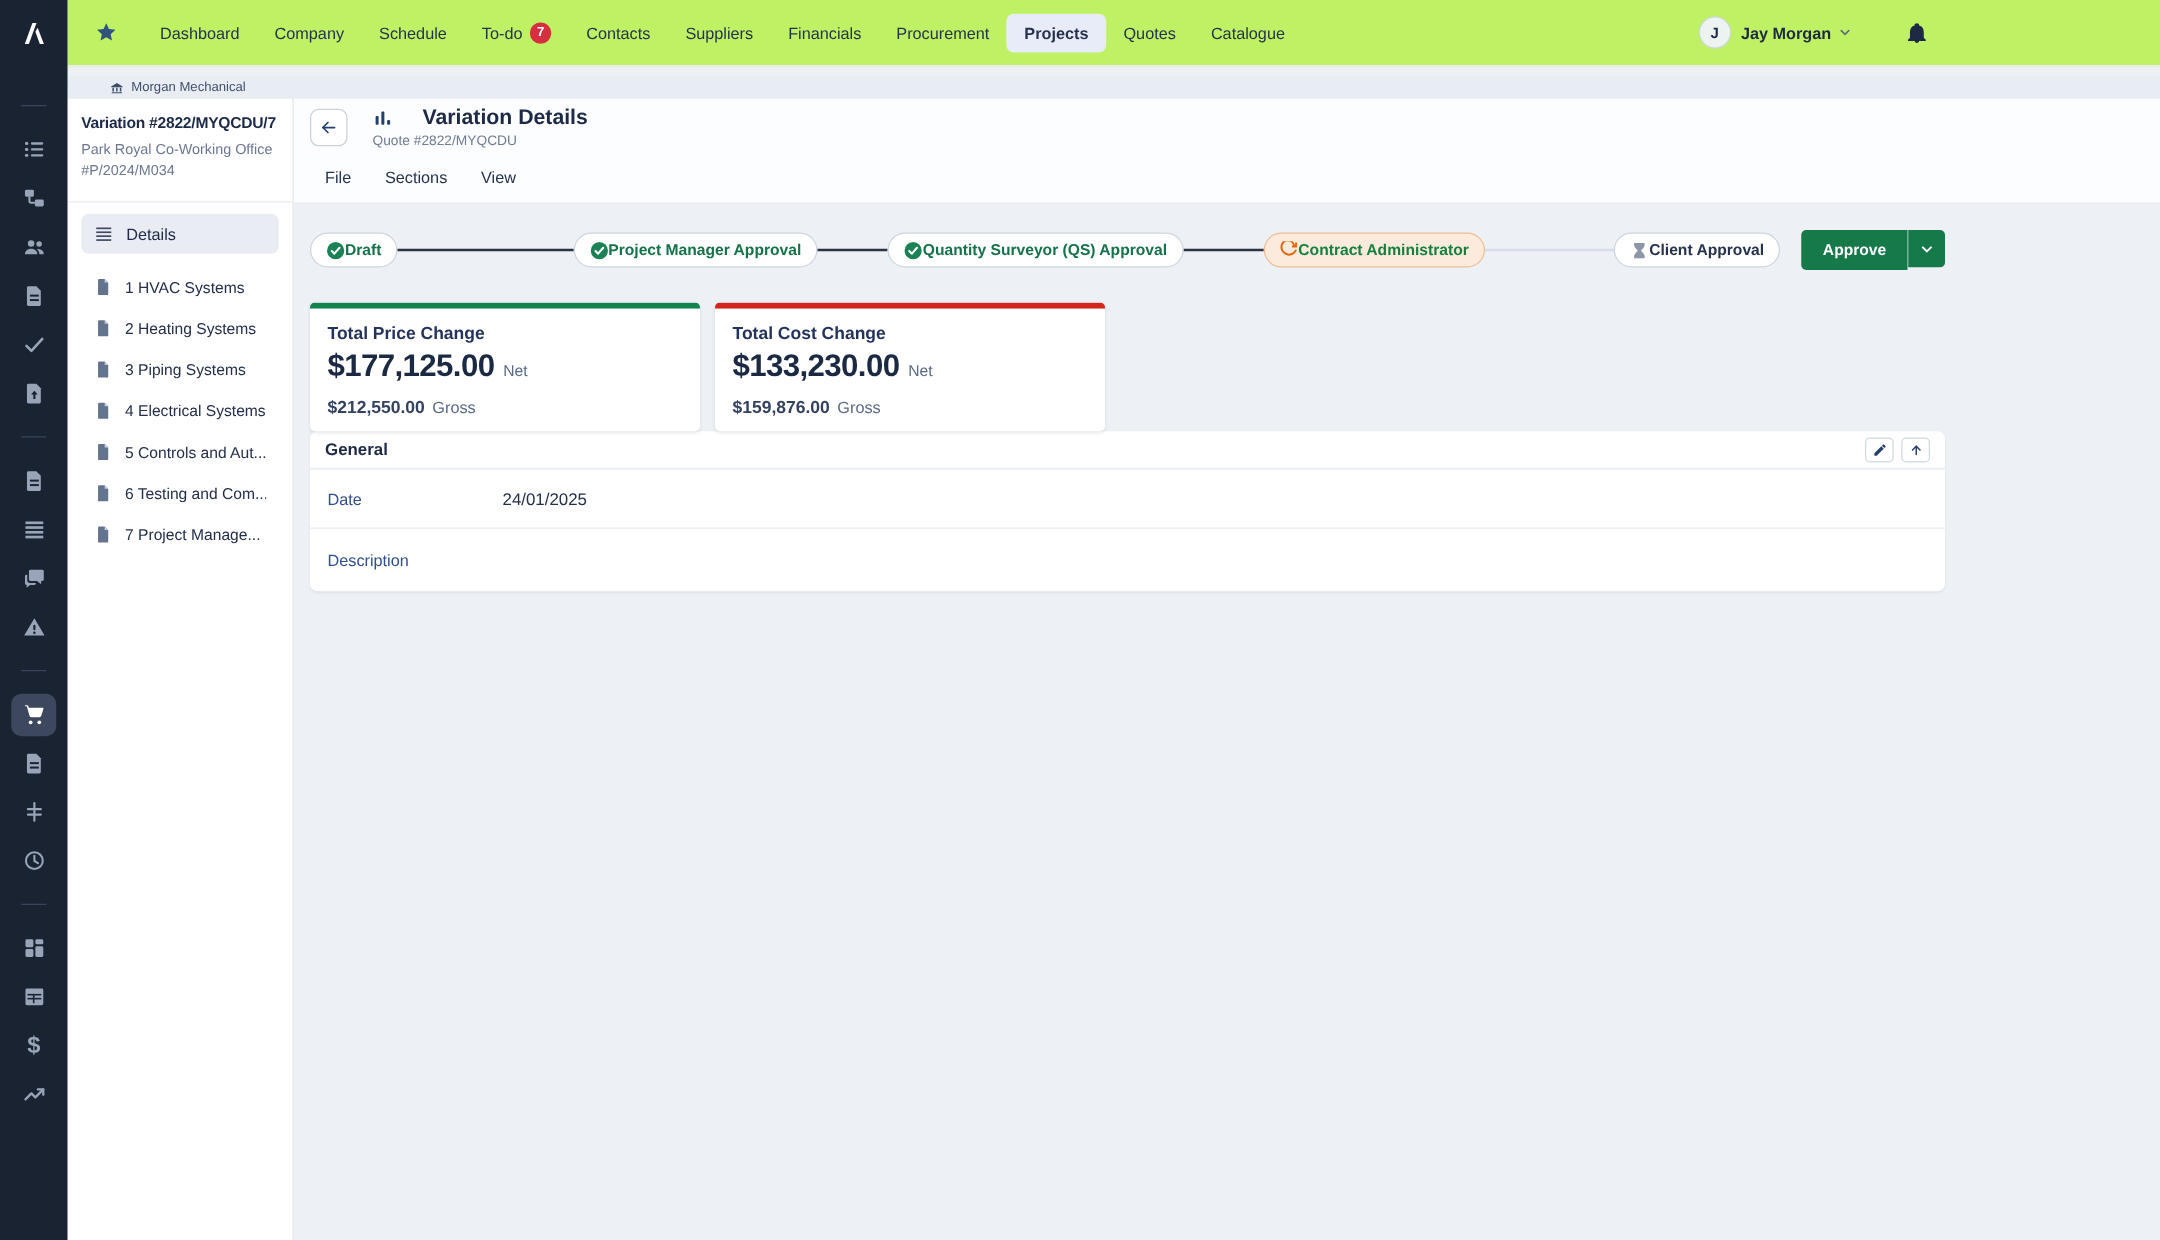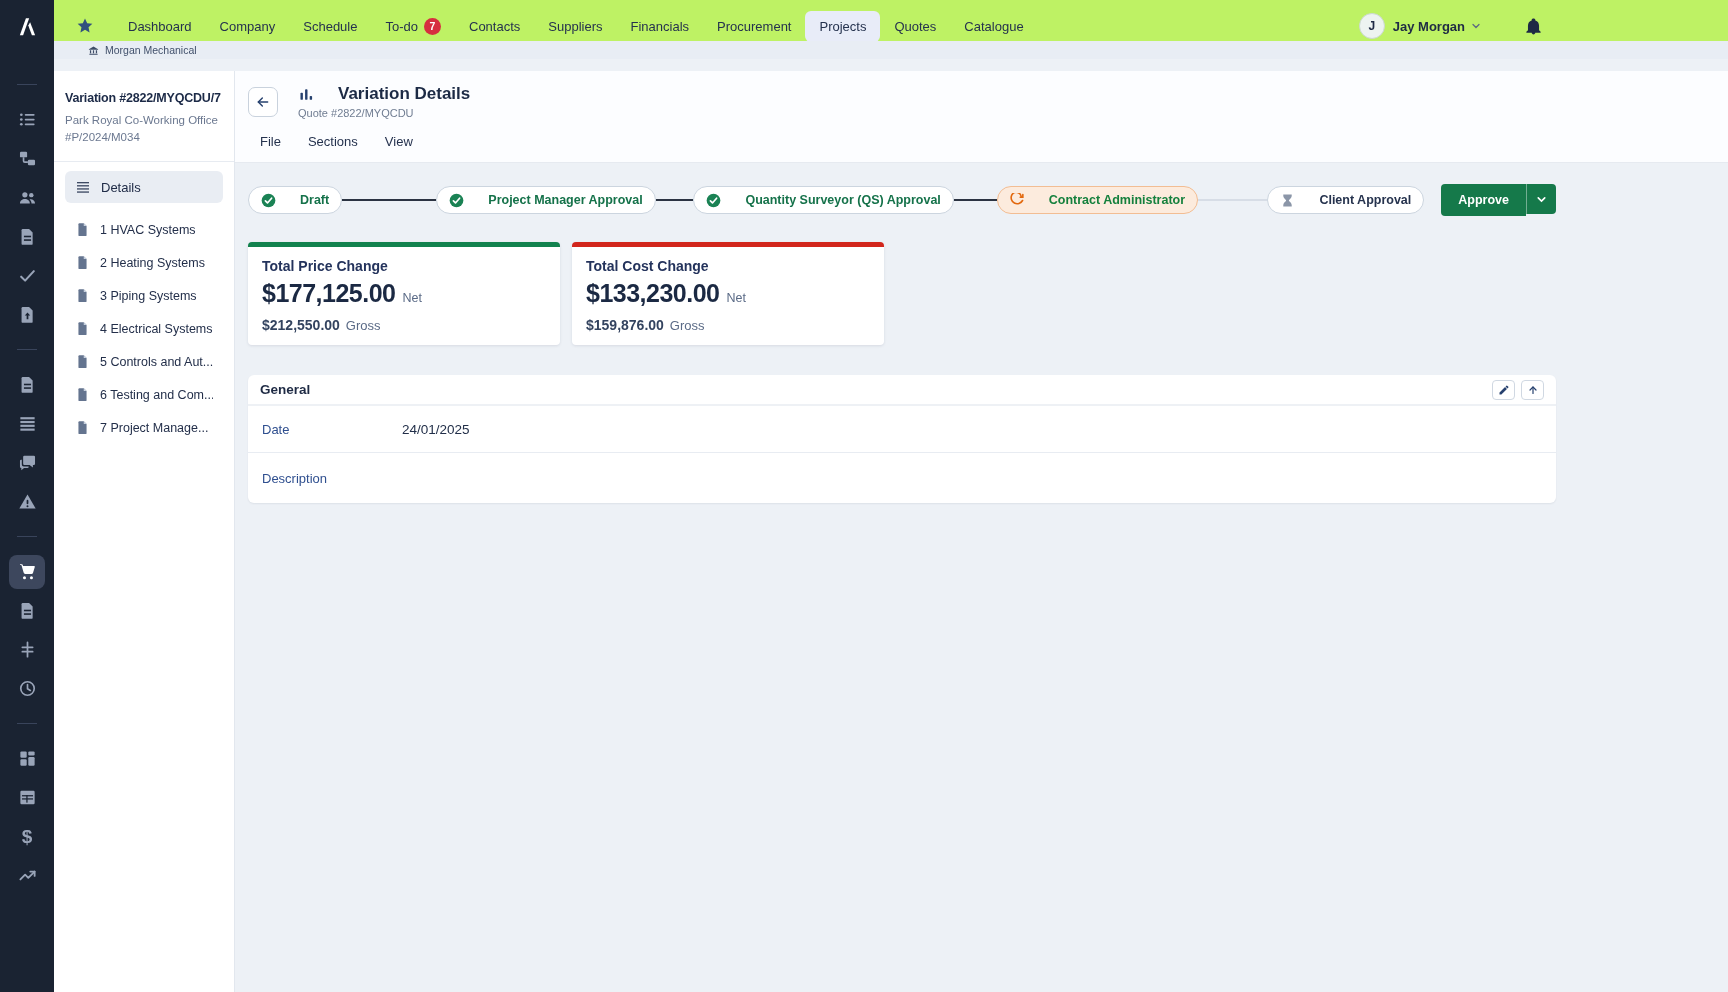--- a/index.html
+++ b/index.html
@@ -21,32 +21,32 @@
   .rail-item.active { background:#3d475d; color:#fff; }
   .rail-div { width:20px; height:1px; background:#39445b; margin:15px 0; }
   .rail .cut { fill:#1a2332; }
   .dollar-glyph { font-size:19px; font-weight:bold; line-height:1; }
 
   
   .topnav { position:absolute; left:54px; top:0; right:0; height:53px; background:#bef264; border-bottom:1px solid #e9edf2; display:flex; align-items:center; padding-left:22px; z-index:5; }
   .star-btn { color:#31517e; margin-right:20px; cursor:pointer; }
   .star-btn svg { width:18px; height:18px; }
   .nav-item { font-size:13px; color:#25324e; padding:8px 14px; border-radius:6px; cursor:pointer; display:flex; align-items:center; gap:6px; white-space:nowrap; }
-  .nav-item.active { background:#e8ecf8; font-weight:normal; }
+  .nav-item.active { background:#e8ecf8; font-weight:bold; }
   .nav-badge { background:#d62f3f; color:#fff; font-size:10.5px; font-weight:bold; width:17px; height:17px; border-radius:50%; display:flex; align-items:center; justify-content:center; }
   .nav-right { margin-left:auto; display:flex; align-items:center; }
   .avatar { width:26px; height:26px; border-radius:50%; background:#edf3f1; border:1px solid #ccd8d3; color:#1e2a44; font-size:12px; font-weight:bold; display:flex; align-items:center; justify-content:center; }
   .user-name { font-size:13px; font-weight:bold; color:#1e2a44; margin-left:8px; }
   .user-chevron { color:#5c6a82; margin-left:5px; }
   .user-chevron svg { width:12px; height:12px; }
   .bell { color:#1e2a44; margin-left:42px; margin-right:185px; cursor:pointer; }
   .bell svg { width:19px; height:19px; }
 
   
-  .crumb { position:absolute; left:54px; top:41px; right:0; height:18px; background:#e8edf4; display:flex; align-items:center; padding-left:34px; gap:6px; z-index:5; }
+  .crumb { position:absolute; left:54px; top:61px; right:0; height:18px; background:#e8edf4; display:flex; align-items:center; padding-left:34px; gap:6px; z-index:5; }
   .crumb svg { width:11px; height:11px; color:#3e4d68; }
   .crumb-text { font-size:10.5px; color:#41506b; }
 
   
   .panel { position:absolute; left:54px; top:71px; width:181px; bottom:0; background:#fff; border-right:1px solid #e2e7ee; padding:20px 11px 0; z-index:4; }
   .panel-title { font-size:12.5px; font-weight:bold; color:#1c2a47; letter-spacing:-0.2px; white-space:nowrap; }
   .panel-sub { font-size:11.5px; color:#6b7890; margin-top:7px; line-height:1.45; }
   .panel-divider { height:1px; background:#e7ebf1; margin:16px -11px 0; }
   .details-item { margin-top:9px; background:#e9edf3; border-radius:6px; height:32px; display:flex; align-items:center; gap:10px; padding:0 10px; cursor:pointer; }
   .details-item svg { width:16px; height:16px; color:#3e4a63; }
@@ -68,21 +68,21 @@
   .page-title { font-size:17px; font-weight:bold; color:#1c2a45; }
   .page-subtitle { font-size:11px; color:#707d92; margin-top:3px; }
   .menu-row { display:flex; gap:27px; padding:15px 0 13px 12px; }
   .menu-item { font-size:13px; color:#25324e; cursor:pointer; }
 
   .content { padding:11px 0 0 13px; }
   .content-inner { width:1308px; }
 
   
   .workflow { display:flex; align-items:center; margin-top:11px; height:30px; }
-  .pill { height:28px; border:1px solid #ccd5df; border-radius:14px; background:#fff; display:inline-flex; align-items:center; gap:24px; padding:0 12px; font-size:12.5px; font-weight:bold; white-space:nowrap; cursor:pointer; flex-shrink:0;justify-content:space-between; }
+  .pill { height:28px; border:1px solid #ccd5df; border-radius:14px; background:#fff; display:inline-flex; align-items:center; gap:0; padding:0 12px; font-size:12.5px; font-weight:bold; white-space:nowrap; cursor:pointer; flex-shrink:0;justify-content:space-between; }
   .pill svg { width:15px; height:15px; flex-shrink:0; }
   .pill.done { color:#15724a; }
   .pill.current { background:#fcebdd; border-color:#f2bd93; color:#15803d; }
   .pill.pending { color:#26334e; font-weight:bold; }
   .connector { height:2px; background:#2b3342; }
   .connector.light { background:#d7dde6; }
   .c1 { flex:2.5; } .c2 { flex:1; } .c3 { flex:1.14; } .c4 { flex:1.84; }
   .approve-group { display:flex; margin-left:17px; flex-shrink:0; }
   .approve-main { background:#15794a; color:#fff; font-size:12.5px; font-weight:bold; height:30px; display:flex; align-items:center; padding:16px 17px; border-radius:4px 0 0 4px; cursor:pointer; }
   .approve-caret { background:#15794a; width:30px; height:30px; border-left:1px solid rgba(255,255,255,.4); border-radius:0 4px 4px 0; display:flex; align-items:center; justify-content:center; color:#fff; cursor:pointer; }
@@ -93,21 +93,21 @@
   .stat-card { width:312px; background:#fff; border-top:5px solid #12824e; border-radius:4px; padding:11px 14px 12px; box-shadow:0 1px 3px rgba(20,30,60,.1); }
   .stat-title { font-size:14px; font-weight:bold; color:#24335c; }
   .stat-net { margin-top:5px; display:flex; align-items:baseline; gap:7px; }
   .stat-amount { font-size:25px; font-weight:bold; color:#1b2943; letter-spacing:-0.5px; }
   .stat-net-label { font-size:12.5px; color:#5a6a86; }
   .stat-gross { margin-top:9px; display:flex; align-items:baseline; gap:6px; }
   .stat-gross-amount { font-size:14px; font-weight:bold; color:#33435f; }
   .stat-gross-label { font-size:13px; color:#5a6a86; }
 
   
-  .general { margin-top:30px; width:1308px; background:#fff; border-radius:6px; box-shadow:0 1px 2px rgba(20,30,60,.07); overflow:hidden; }
+  .general { width:1308px; background:#fff; border-radius:6px; box-shadow:0 1px 2px rgba(20,30,60,.07); overflow:hidden; }
   .general-header { height:31px; display:flex; align-items:center; padding:0 12px; border-bottom:2px solid #eef1f5; }
   .general-title { font-size:13.5px; font-weight:bold; color:#1e2a44; }
   .general-actions { margin-left:auto; display:flex; gap:6px; }
   .mini-btn { width:23px; height:20px; border:1px solid #d0d8e2; border-radius:4px; background:#fff; display:flex; align-items:center; justify-content:center; color:#26406e; cursor:pointer; }
   .mini-btn svg { width:12px; height:12px; }
   .g-row { display:flex; border-bottom:1px solid #e8ecf2; }
   .g-row:last-child { border-bottom:none; }
   .g-cell { flex:1; display:flex; align-items:center; min-height:46px; padding:0 14px; }
   .g-cell + .g-cell { border-left:1px solid #e8ecf2; }
   .g-label { width:140px; flex-shrink:0; font-size:13px; color:#2f4f8f; }

